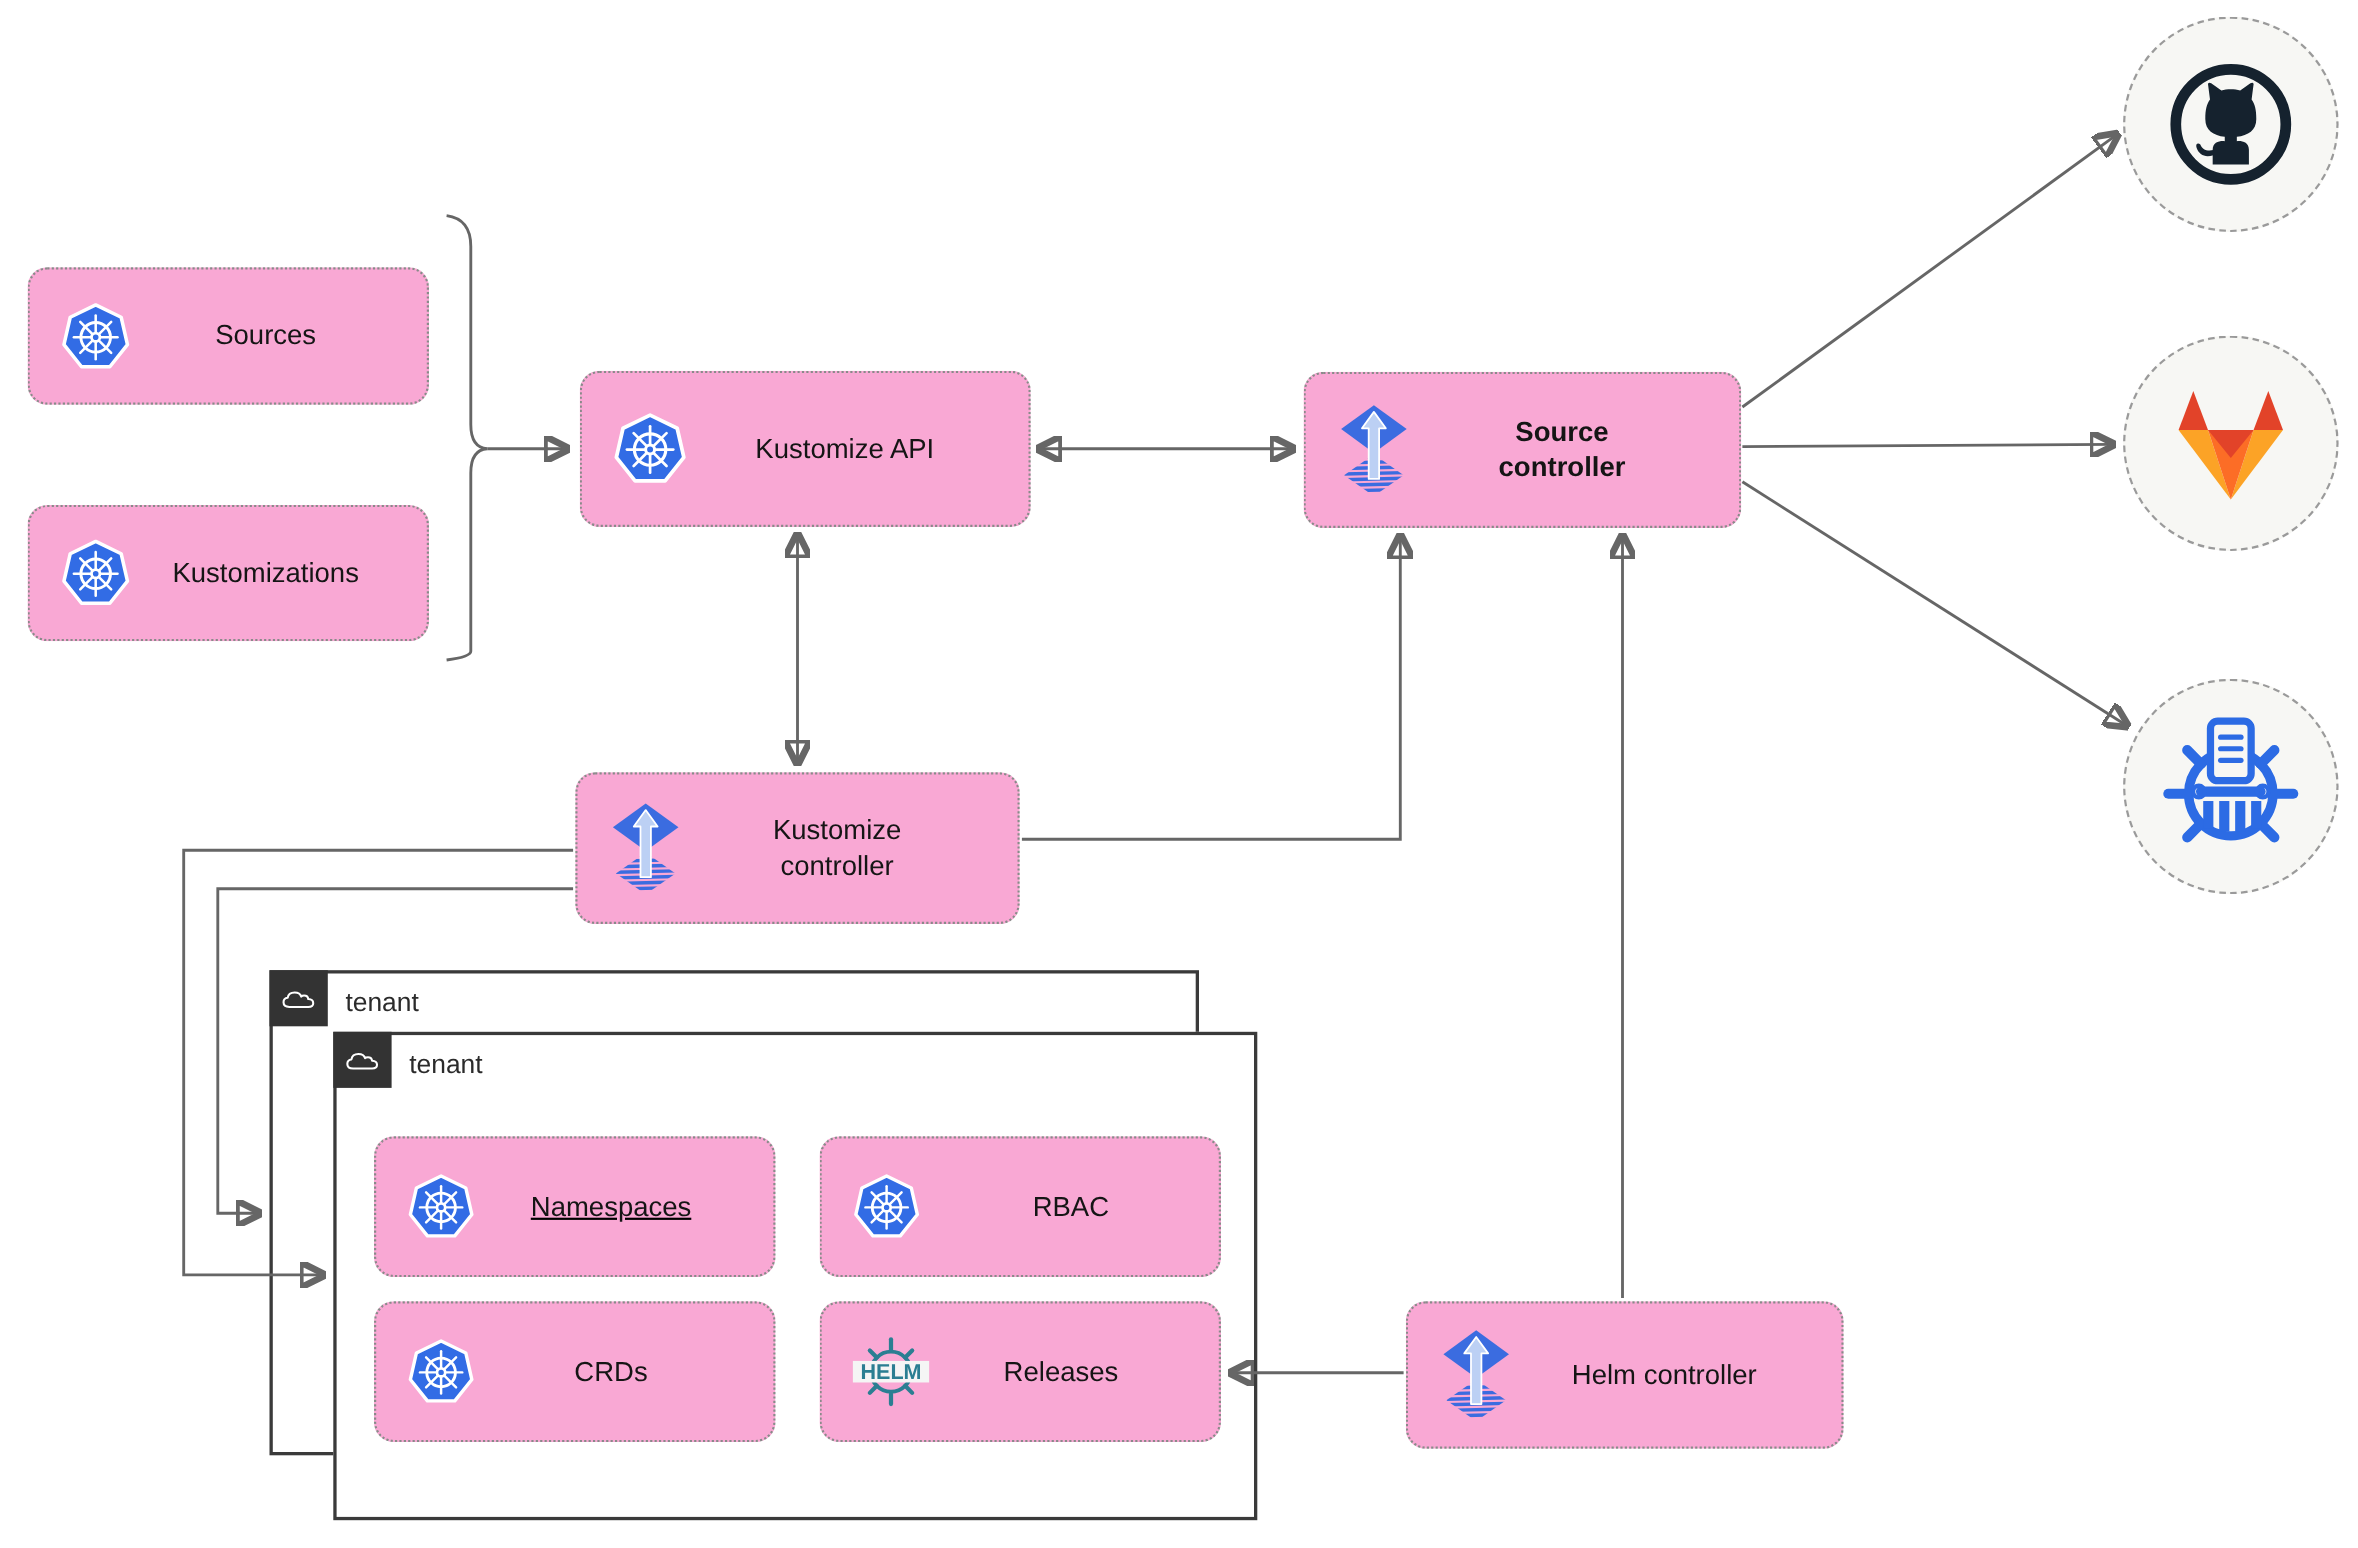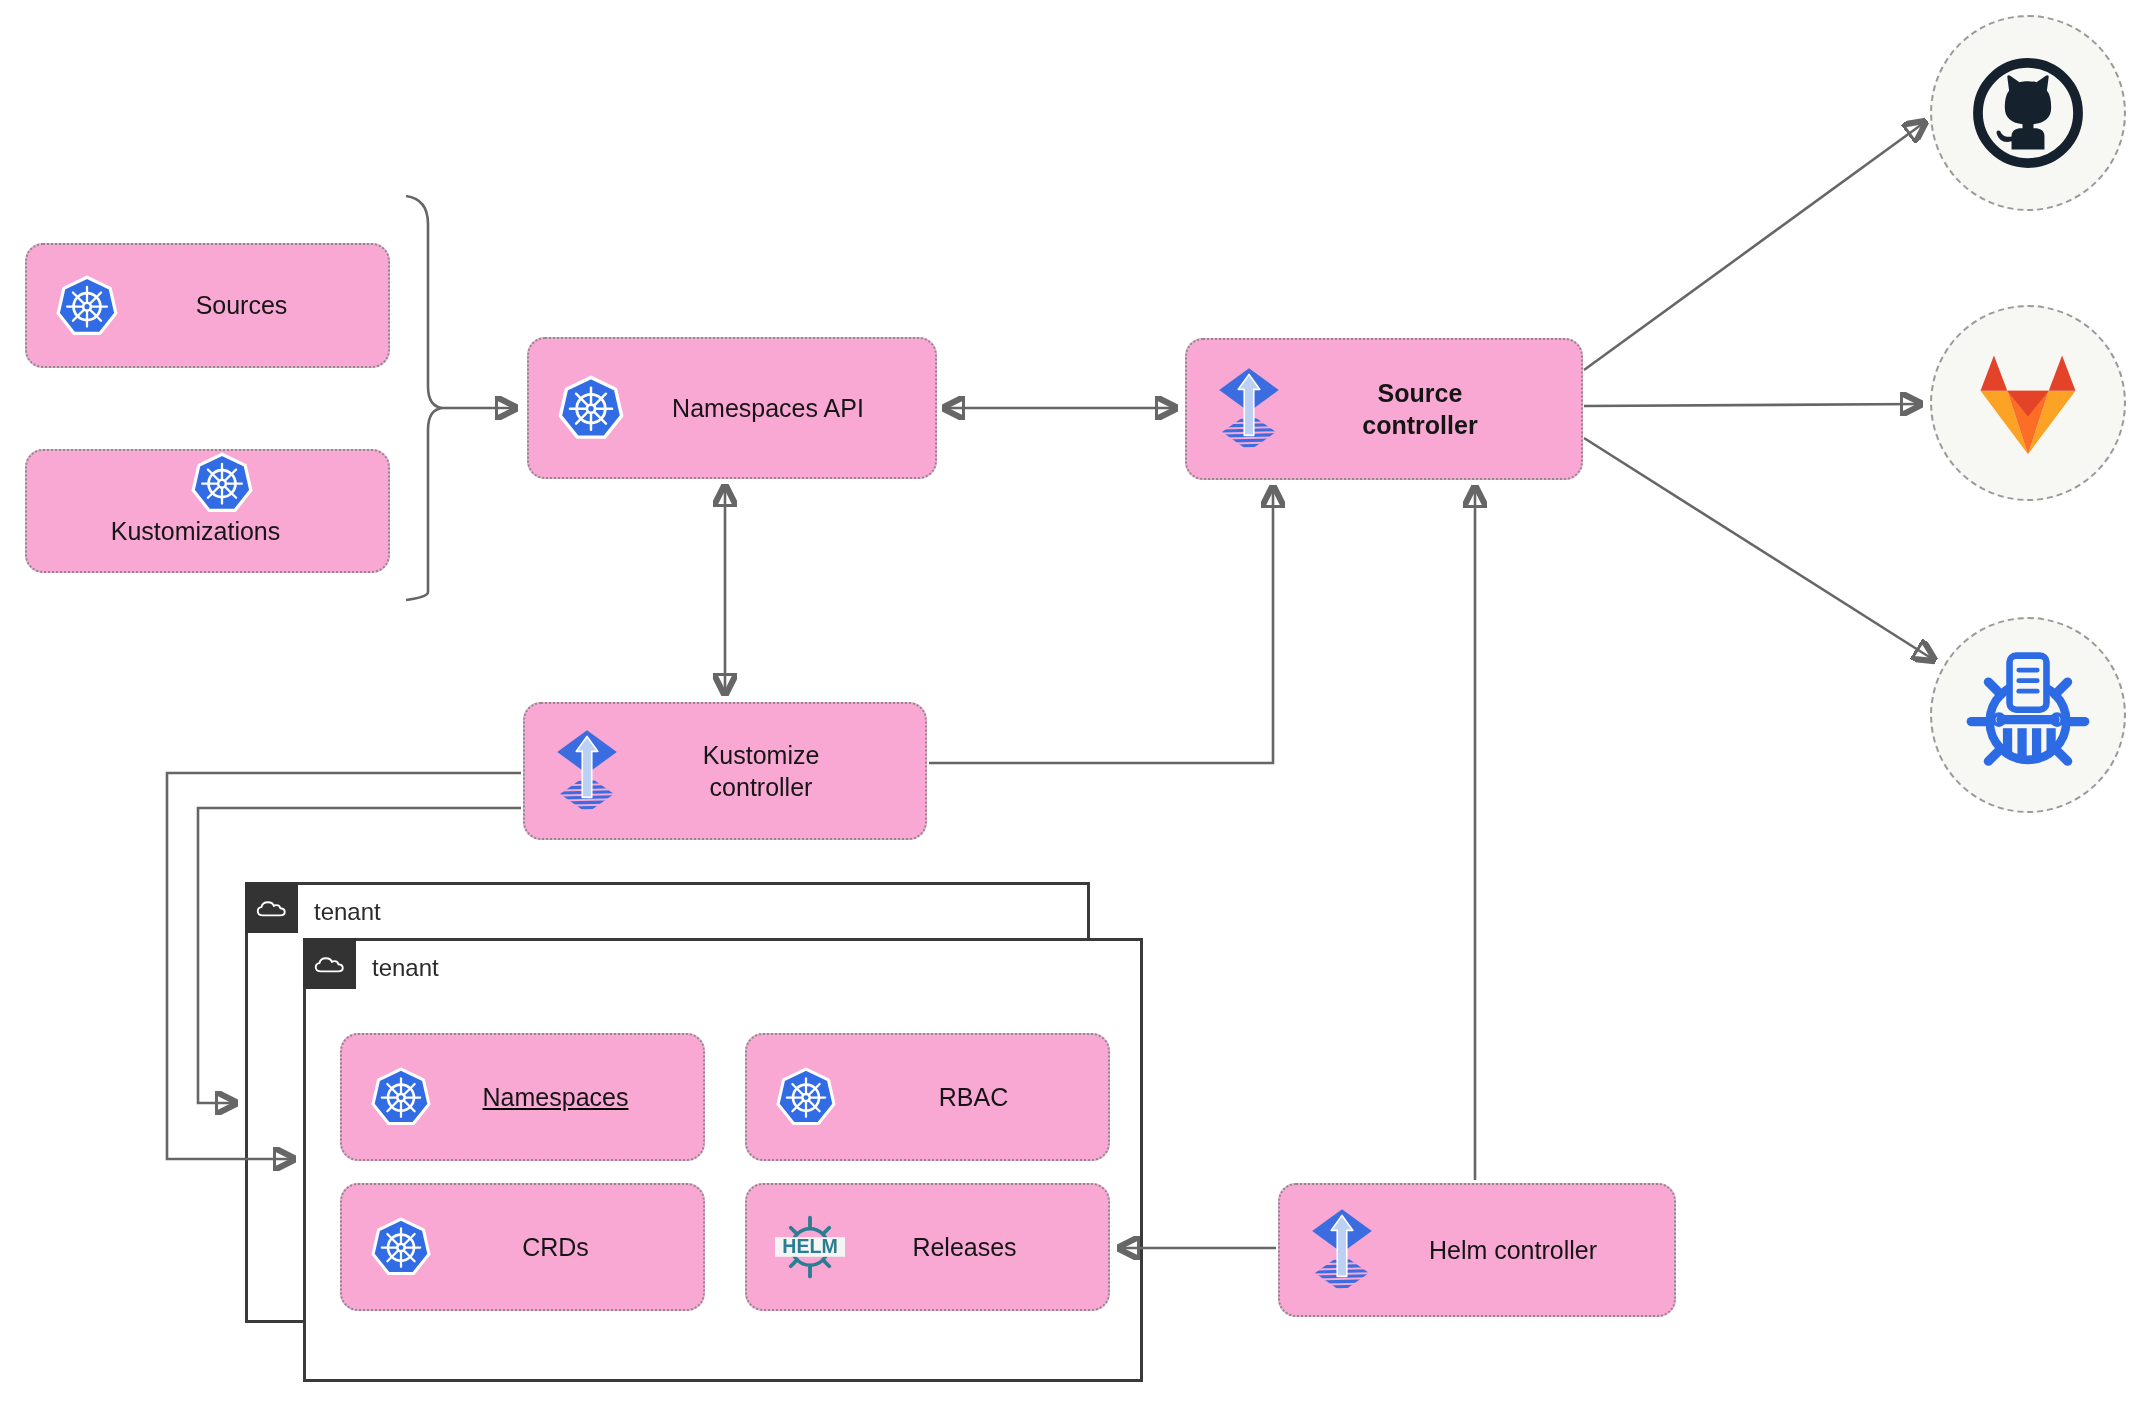--- a/index.html
+++ b/index.html
@@ -192,36 +192,36 @@
 
   <div class="node" style="left:25px;top:243px;width:365px;height:125px;">
     <span class="nicon">
       <svg width="64" height="64">
           <use href="#sym-k8s"></use>
         </svg>
       </span>
     <span class="nlabel">Sources</span>
   </div>
 
-  <div class="node" style="left:25px;top:449px;width:365px;height:124px;flex-direction:column;">
+  <div class="node" style="left:25px;top:459px;width:365px;height:124px;">
     <span class="nicon">
       <svg width="64" height="64">
           <use href="#sym-k8s"></use>
         </svg>
       </span>
     <span class="nlabel">Kustomizations</span>
   </div>
 
   <div class="node" style="left:527px;top:337px;width:410px;height:142px;">
     <span class="nicon">
       <svg width="68" height="68">
           <use href="#sym-k8s"></use>
         </svg>
       </span>
-    <span class="nlabel">Namespaces API</span>
+    <span class="nlabel">Kustomize API</span>
   </div>
 
   <div class="node two-line" style="left:1185px;top:338px;width:398px;height:142px;font-weight:bold;">
     <span class="nicon">
       <svg width="68" height="84">
           <use href="#sym-flux"></use>
         </svg>
       </span>
     <span class="nlabel"><span>Source controller</span></span>
   </div>

